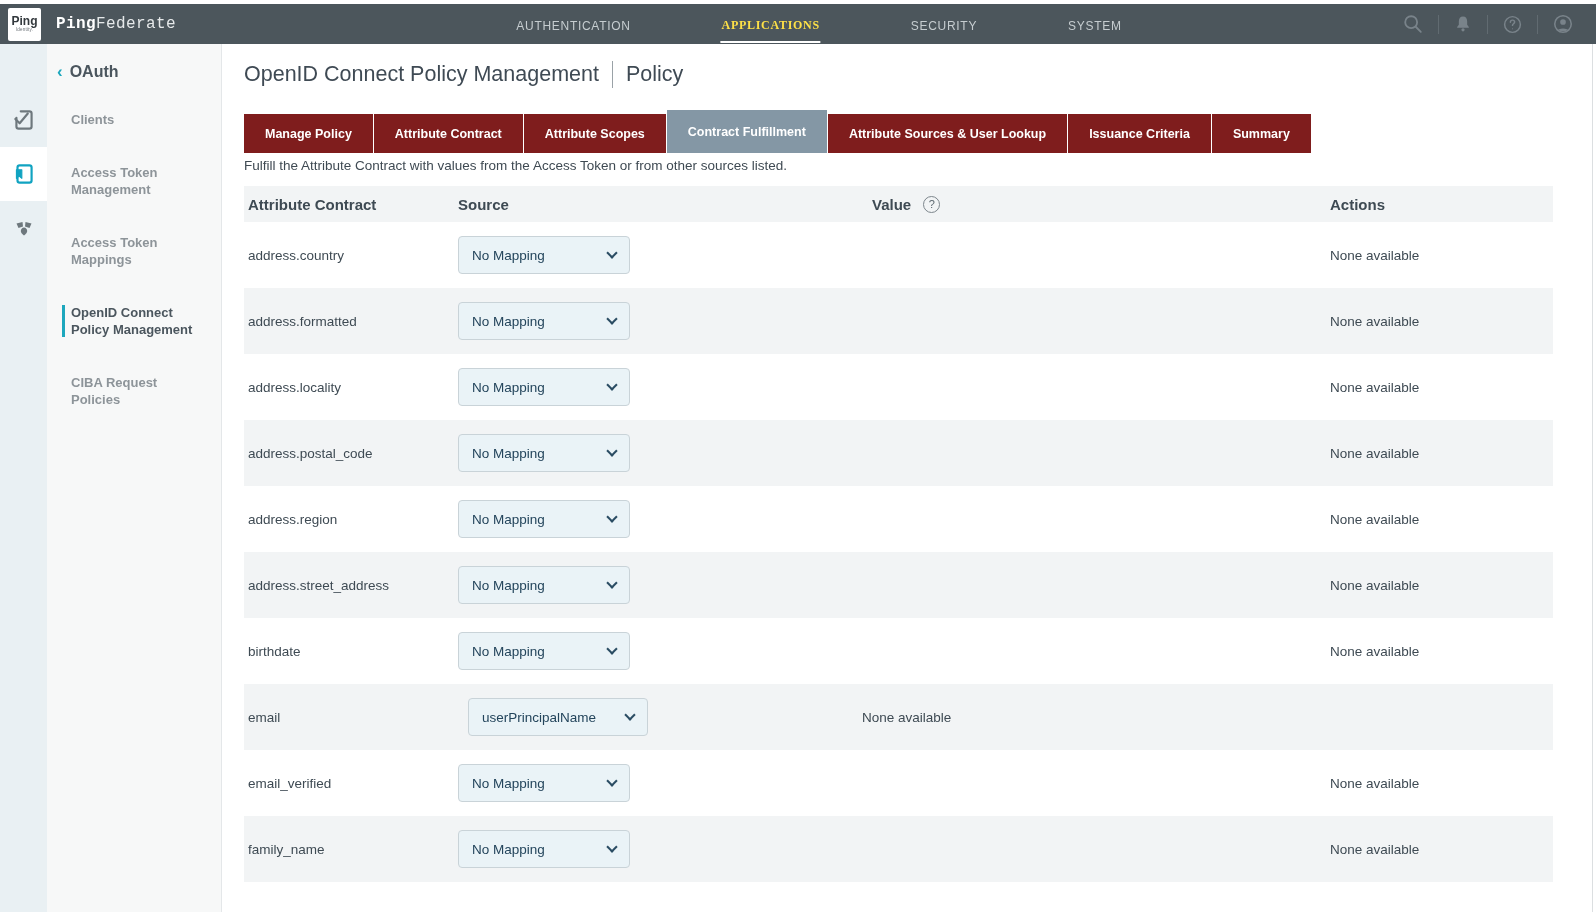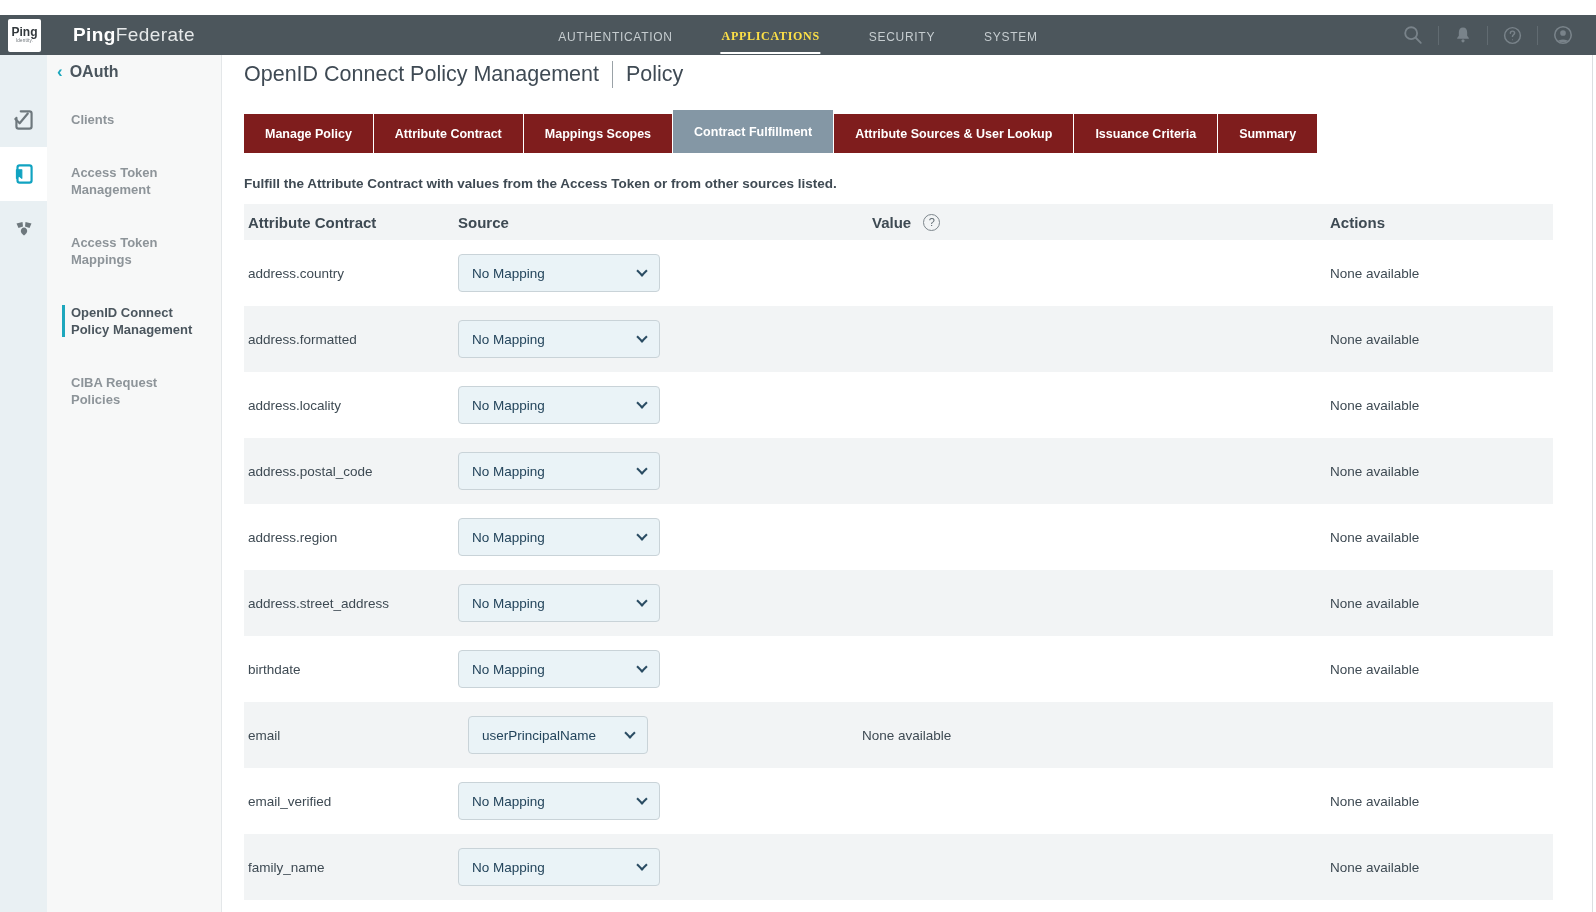--- a/index.html
+++ b/index.html
@@ -1,35 +1,35 @@
 <!DOCTYPE html>
 <html><head>
 <meta charset="utf-8">
 <style>
   * { margin:0; padding:0; box-sizing:border-box; }
   html,body { width:1596px; height:912px; overflow:hidden;
     font-family:"Liberation Sans", sans-serif; background:#fff; }
 
   
-  .topbar { position:fixed; top:15px; left:0; width:1596px; height:40px;
+  .topbar { position:fixed; top:4px; left:0; width:1596px; height:40px;
     background:#4c565c; display:flex; align-items:center; z-index:20; }
   .logo-box { width:33px; height:33px; background:#fff; border-radius:2px;
     margin-left:8px; display:flex; flex-direction:column; align-items:center;
     justify-content:center; }
   .logo-text { font-weight:bold; font-size:12px; color:#33393d; line-height:11px; }
   .logo-sub  { font-size:4.5px; color:#6a7075; letter-spacing:0.2px; }
-  .brand { color:#fff; font-size:19px; margin-left:32px; letter-spacing:0.4px; }
+  .brand { color:#fff; font-size:16px; margin-left:15px; letter-spacing:0.4px;font-family:Liberation Mono, monospace; }
   .brand .b { font-weight:bold; }
   .brand .l { font-weight:normal; color:#e6e9ea; }
 
   .topnav { position:absolute; left:50%; transform:translateX(-50%);
     display:flex; gap:47px; height:40px; align-items:center; }
   .nav-item { color:#c6cdd0; font-size:12px; letter-spacing:0.7px;
     cursor:pointer; height:40px; display:flex; align-items:center; }
-  .nav-item span { padding:13px 1px 8px; border-bottom:2px solid transparent; }
+  .nav-item span { padding:13px 1px 8px; border-bottom:2px solid transparent;margin-left:42px; }
   .nav-item.active { color:#fde047; font-weight:bold;font-family:Liberation Serif, serif; }
   .nav-item.active span { border-bottom-color:#fff; }
 
   .top-icons { position:absolute; right:8px; top:0; height:40px;
     display:flex; align-items:center; }
   .top-icon { padding:0 14px; display:flex; align-items:center; cursor:pointer; }
   .tdiv { width:1px; height:19px; background:#616b71; }
 
   
   .rail { position:fixed; top:40px; left:0; width:47px; height:872px;
@@ -60,34 +60,34 @@
   .page-title { font-size:21.5px; color:#3f4a54; display:flex;
     align-items:center; gap:13px; }
   .title-sep { width:1px; height:27px; background:#9aa2a7; }
 
   .tabs { display:flex; margin-top:22px; align-items:flex-end; height:43px; }
   .tab { background:#7f1d1d; color:#fff; font-size:12.5px; font-weight:bold;
     height:39px; display:flex; align-items:center; padding:0 21px;
     margin-right:1px; cursor:pointer; white-space:nowrap; }
   .tab.active { height:43px; background:#8497a5; }
 
-  .desc { margin-top:23px; font-size:13.5px; color:#3f4a53;font-weight:bold; }
+  .desc { margin-top:5px; font-size:13.5px; color:#3f4a53; }
 
   .table { margin-top:13px; width:1309px; }
   .thead, .trow { display:grid; grid-template-columns:214px 404px 468px 1fr;
     align-items:center; }
   .thead { background:#f2f4f5; height:36px; font-weight:bold; font-size:15px;
     color:#3e4a53; }
   .trow { height:66px; font-size:13.5px; color:#3e4a53; }
   .trow.alt { background:#f2f4f5; }
   .c1 { padding-left:4px; }
   .c3 { padding-left:10px; display:flex; align-items:center; }
   .c4 { padding-left:0; }
 
-  .dropdown { width:202px; height:38px; background:#eaf3f7;
+  .dropdown { width:172px; height:38px; background:#eaf3f7;
     border:1px solid #c9d3d8; border-radius:4px; display:flex;
     align-items:center; justify-content:space-between; padding:0 13px;
     color:#24455c; cursor:pointer; }
   .dropdown.wide { width:180px; }
   .chev { width:8px; height:8px; border-right:2px solid #2a4c63;
     border-bottom:2px solid #2a4c63; transform:rotate(45deg);
     margin-top:-5px; flex:none; }
 
   .help-icon { width:17px; height:17px; border:1px solid #7d868c;
     border-radius:50%; display:inline-flex; align-items:center;
@@ -206,21 +206,21 @@
   <div class="content">
     <div class="page-title">
       <span>OpenID Connect Policy Management</span>
       <span class="title-sep"></span>
       <span>Policy</span>
     </div>
 
     <div class="tabs">
       <div class="tab">Manage Policy</div>
       <div class="tab">Attribute Contract</div>
-      <div class="tab">Mappings Scopes</div>
+      <div class="tab">Attribute Scopes</div>
       <div class="tab active">Contract Fulfillment</div>
       <div class="tab">Attribute Sources &amp; User Lookup</div>
       <div class="tab">Issuance Criteria</div>
       <div class="tab">Summary</div>
     </div>
 
     <div class="desc">Fulfill the Attribute Contract with values from the Access Token or from other sources listed.</div>
 
     <div class="table">
       <div class="thead">

